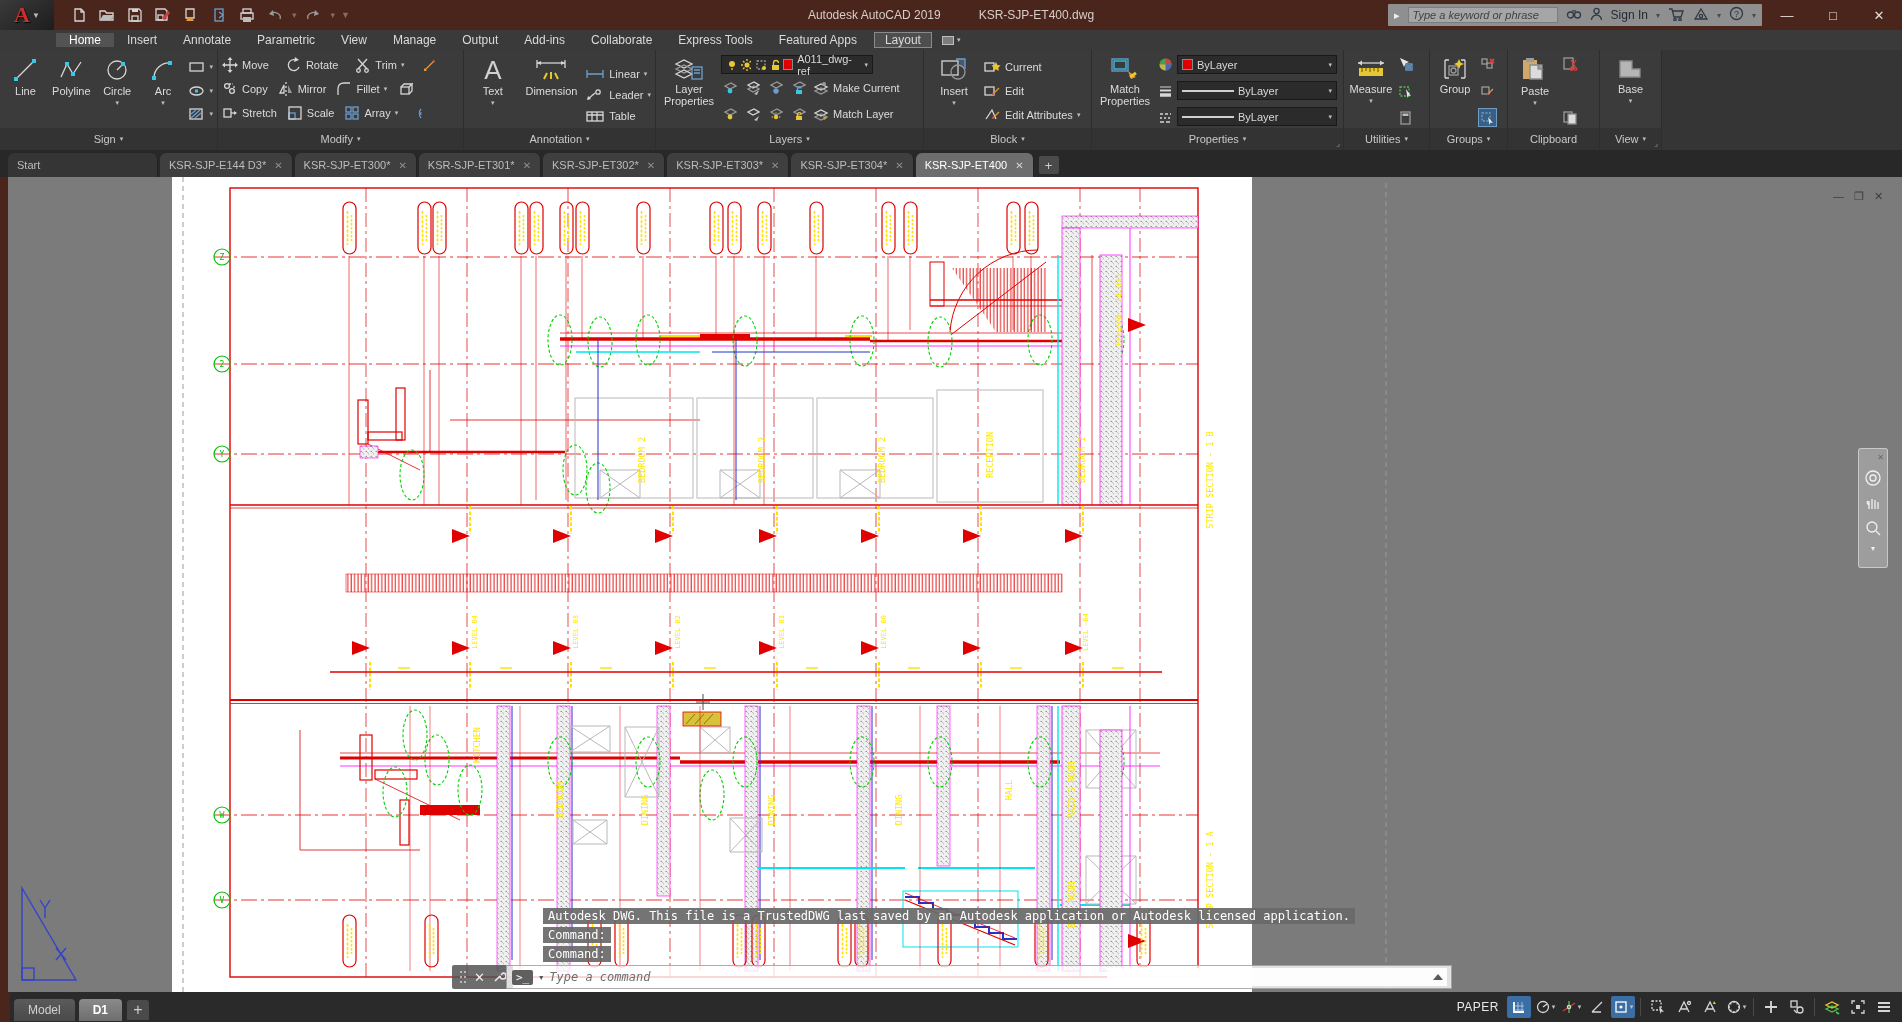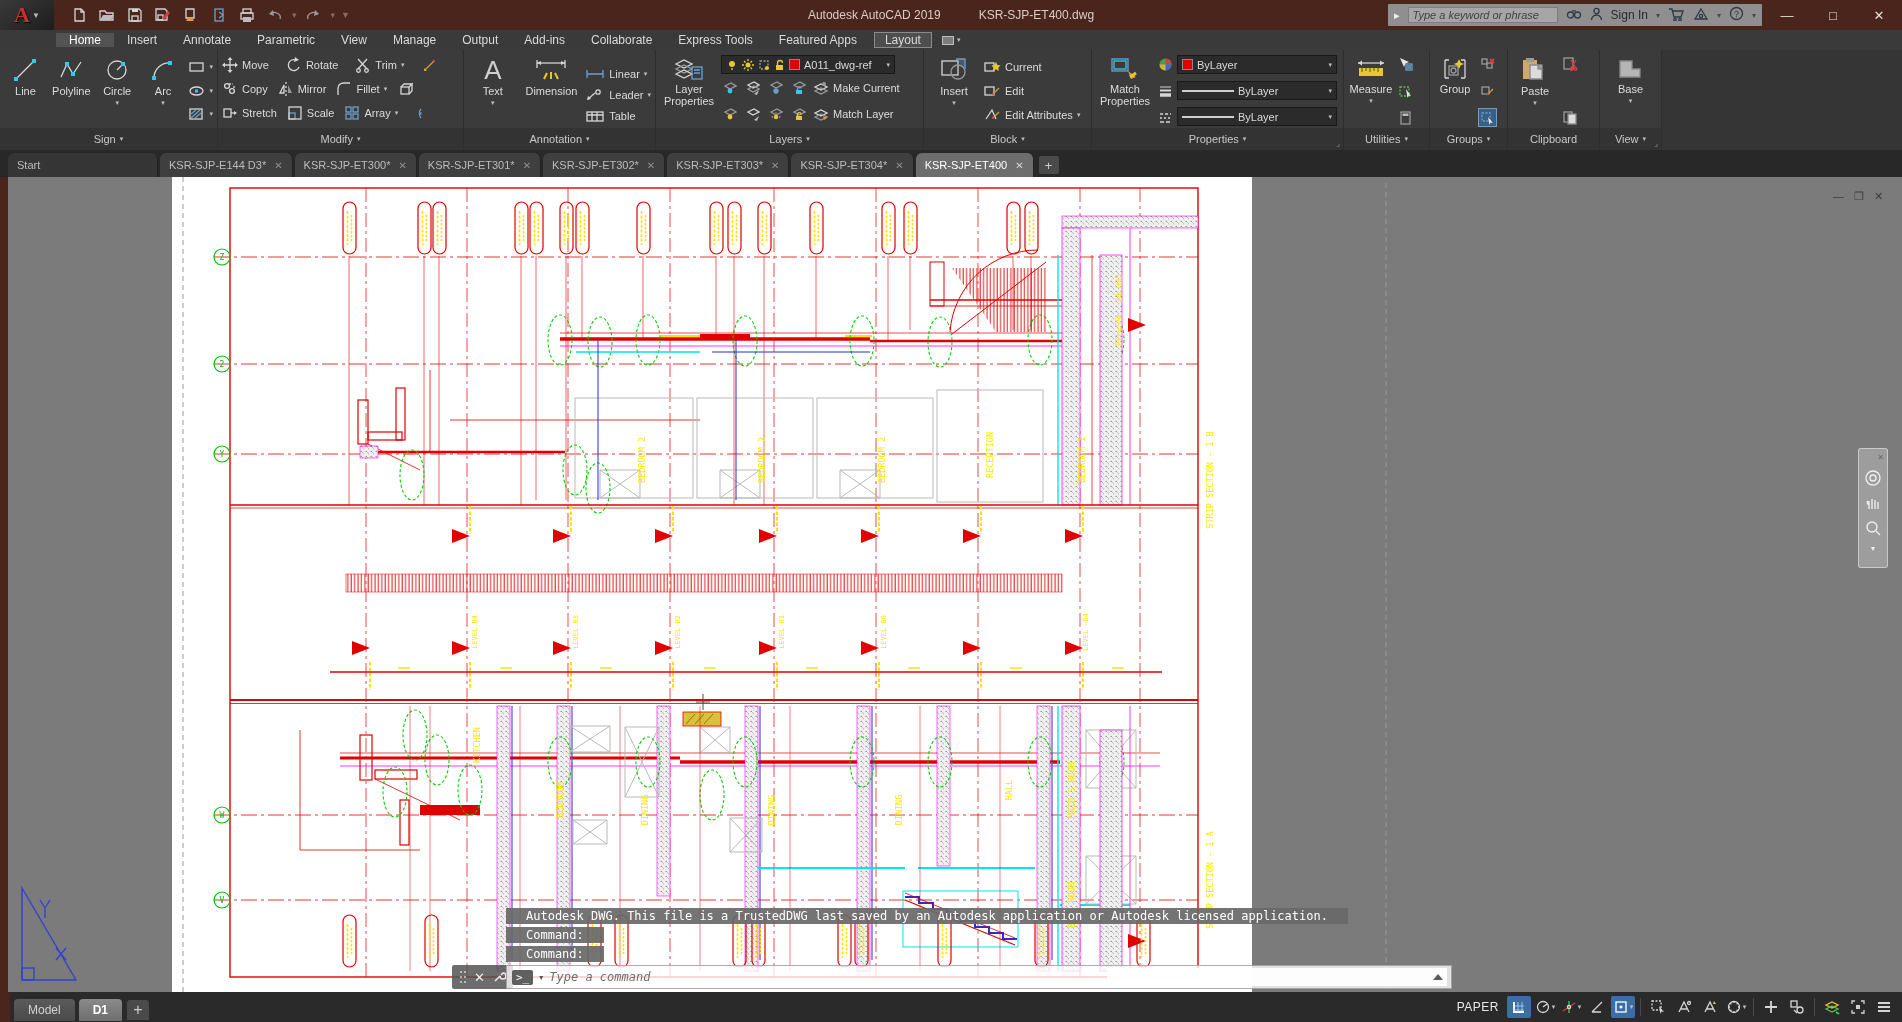--- a/index.html
+++ b/index.html
@@ -78,21 +78,21 @@
   #ftadd { width:20px; height:18px; background:#4a4a4a; color:#cfcfcf; font-size:13px; display:flex; align-items:center; justify-content:center; margin-left:3px; margin-bottom:3px; border-radius:2px; }
 
   
   #canvas { top:177px; left:0; width:1902px; height:815px; background:#7b7b7b; }
   #edge-left { top:177px; left:0; width:8px; height:845px; background:#4a251b; }
   #vpctrl { top:190px; left:1833px; display:flex; gap:10px; color:#3c3c3c; font-size:11px; }
   #navbar { top:448px; left:1858px; width:30px; height:120px; background:rgba(235,235,235,0.30); border:1px solid rgba(255,255,255,0.45); border-radius:3px; display:flex; flex-direction:column; align-items:center; gap:7px; padding-top:4px; color:rgba(255,255,255,0.85); }
   #navbar .nx { align-self:flex-end; margin-right:3px; font-size:8px; color:rgba(90,90,90,.8); }
 
   
-  .cmdchip { background:rgba(104,104,104,0.92); color:#ffffff; font-family:"DejaVu Sans Mono",monospace; font-size:12px; padding:1px 20px; white-space:nowrap; }
+  .cmdchip { background:rgba(104,104,104,0.92); color:#ffffff; font-family:"DejaVu Sans Mono",monospace; font-size:12px; padding:1px 5px; white-space:nowrap;margin-left:37px; }
   #cmd-trusted { top:908px; left:506px; }
   #cmd-p1 { top:927px; left:506px; }
   #cmd-p2 { top:946px; left:506px; }
   #cmd-cluster { top:965px; left:452px; height:24px; background:rgba(84,84,84,0.85); display:flex; align-items:center; gap:7px; padding:0 7px; border-radius:2px; }
   #cmd-cluster .x { color:#efefef; font-size:13px; }
   #cmd-input { top:965px; left:506px; width:946px; height:24px; background:rgba(255,255,255,0.78); border:1px solid rgba(120,120,120,0.6); display:flex; align-items:center; gap:6px; padding:0 5px; }
   #cmd-badge { background:#5f5f5f; color:#fff; font-family:"DejaVu Sans Mono",monospace; font-size:11px; padding:1px 4px; border-radius:2px; }
   #cmd-ph { font-family:"DejaVu Sans Mono",monospace; font-style:italic; font-size:12px; color:#6e6e6e; }
   #cmd-scroll { position:absolute; right:4px; top:2px; width:340px; height:18px; background:rgba(255,255,255,0.92); display:flex; align-items:center; justify-content:flex-end; padding-right:4px; }
   #cmd-caret { width:0; height:0; border-left:5px solid transparent; border-right:5px solid transparent; border-bottom:6px solid #5a5a5a; }
@@ -470,21 +470,21 @@
         <svg class="ic" width="30" height="24">
             <path d="M2 7 l8-4 8 4 -8 4 z"></path>
             <path d="M2 12 l8-4 8 4 -8 4 z" style="stroke:#9a9a9a"></path>
             <path d="M2 17 l8-4 8 4 -8 4 z"></path>
             <rect x="18" y="10" width="10" height="12" class="bl"></rect>
             <path class="bl" d="M20 13 h6 M20 16 h6"></path>
           </svg>
         <span class="lbl">Layer Properties</span>
       </div>
       <div class="scol" style="flex:1; gap:2px;">
-        <div class="dd" style="width:174px;">
+        <div class="dd" style="width:152px;">
           <svg class="ic" width="12" height="12">
               <circle cx="6" cy="5" r="3" class="yf"></circle>
               <line x1="6" y1="9" x2="6" y2="11" class="yl"></line>
             </svg>
           <svg class="ic" width="12" height="12">
               <circle cx="6" cy="6" r="2.5" class="yf"></circle>
               <path class="yl" d="M6 0 v2 M6 10 v2 M0 6 h2 M10 6 h2 M2 2 l1.5 1.5 M10 10 l-1.5-1.5 M2 10 l1.5-1.5 M10 2 l-1.5 1.5"></path>
             </svg>
           <svg class="ic" width="12" height="12">
               <rect x="2" y="2" width="8" height="8" style="stroke:#9a9a9a; stroke-dasharray:2,1.5"></rect>

